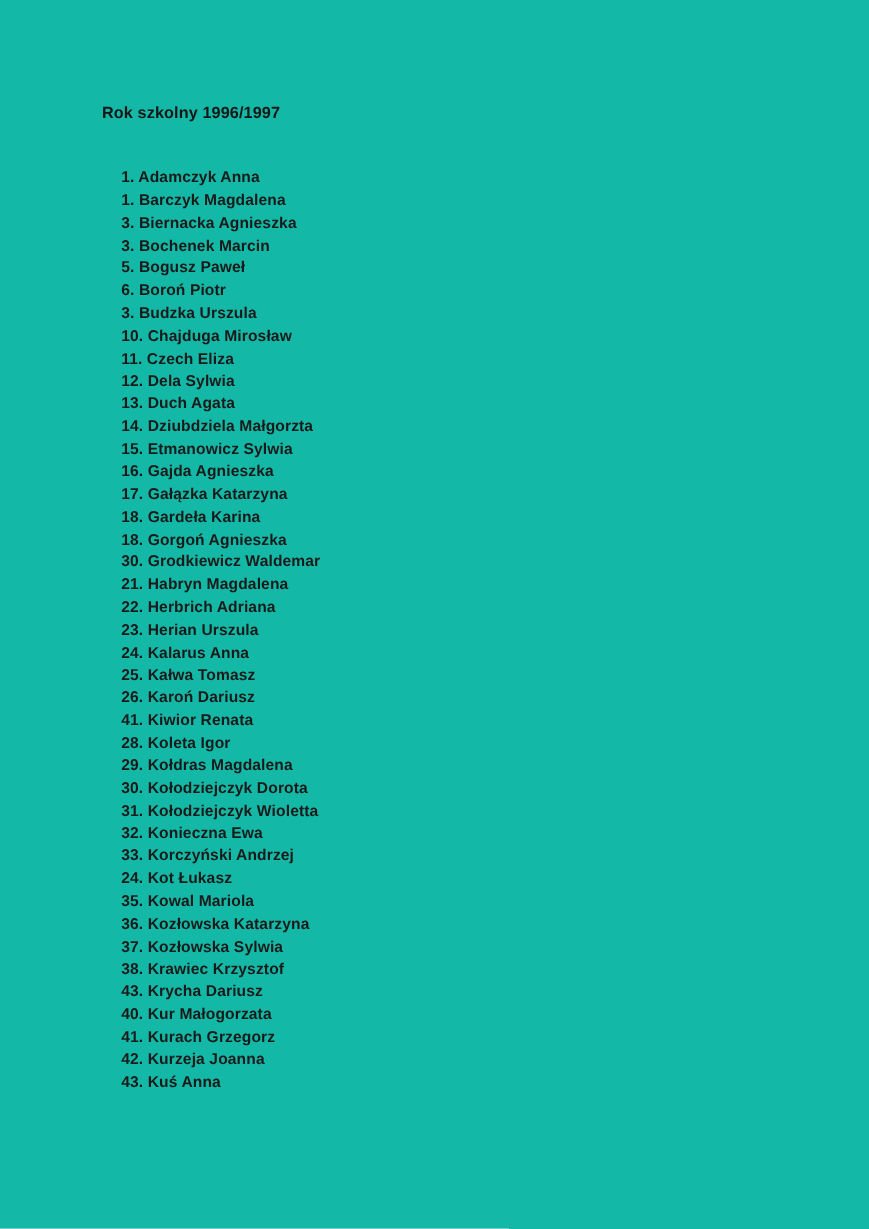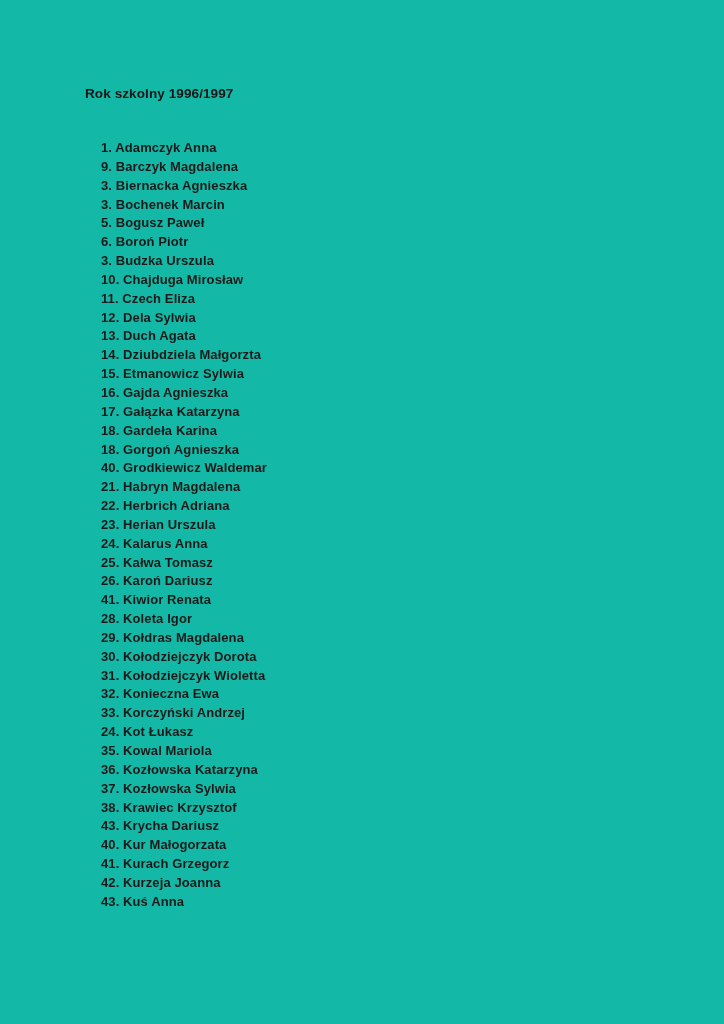--- a/index.html
+++ b/index.html
@@ -44,37 +44,37 @@
   }
 </style>
 </head>
 <body>
 
 <div class="page">
   <div class="doc-title">Rok szkolny 1996/1997</div>
 
   <ul class="roster-list" id="roster-list">
       <li class="roster-item">1. Adamczyk Anna</li>
-      <li class="roster-item">9. Barczyk Magdalena</li>
+      <li class="roster-item">1. Barczyk Magdalena</li>
       <li class="roster-item">3. Biernacka Agnieszka</li>
       <li class="roster-item">3. Bochenek Marcin</li>
       <li class="roster-item">5. Bogusz Paweł</li>
       <li class="roster-item">6. Boroń Piotr</li>
       <li class="roster-item">3. Budzka Urszula</li>
       <li class="roster-item">10. Chajduga Mirosław</li>
       <li class="roster-item">11. Czech Eliza</li>
       <li class="roster-item">12. Dela Sylwia</li>
       <li class="roster-item">13. Duch Agata</li>
       <li class="roster-item">14. Dziubdziela Małgorzta</li>
       <li class="roster-item">15. Etmanowicz Sylwia</li>
       <li class="roster-item">16. Gajda Agnieszka</li>
       <li class="roster-item">17. Gałązka Katarzyna</li>
       <li class="roster-item">18. Gardeła Karina</li>
       <li class="roster-item">18. Gorgoń Agnieszka</li>
-      <li class="roster-item">40. Grodkiewicz Waldemar</li>
+      <li class="roster-item">30. Grodkiewicz Waldemar</li>
       <li class="roster-item">21. Habryn Magdalena</li>
       <li class="roster-item">22. Herbrich Adriana</li>
       <li class="roster-item">23. Herian Urszula</li>
       <li class="roster-item">24. Kalarus Anna</li>
       <li class="roster-item">25. Kałwa Tomasz</li>
       <li class="roster-item">26. Karoń Dariusz</li>
       <li class="roster-item">41. Kiwior Renata</li>
       <li class="roster-item">28. Koleta Igor</li>
       <li class="roster-item">29. Kołdras Magdalena</li>
       <li class="roster-item">30. Kołodziejczyk Dorota</li>

